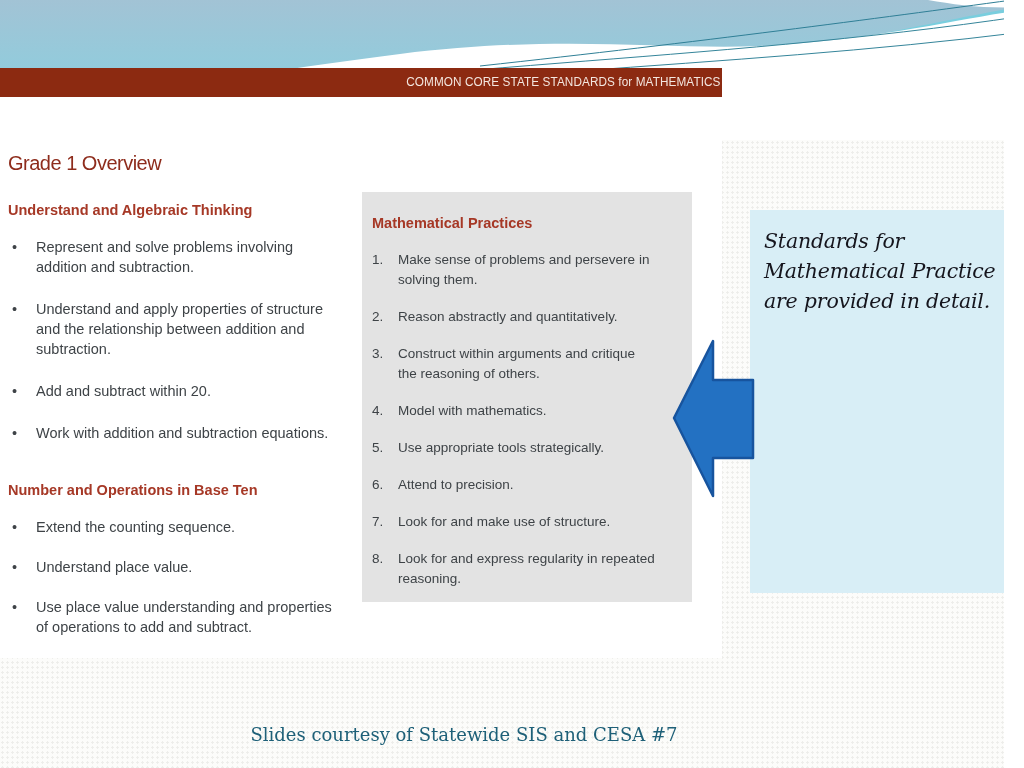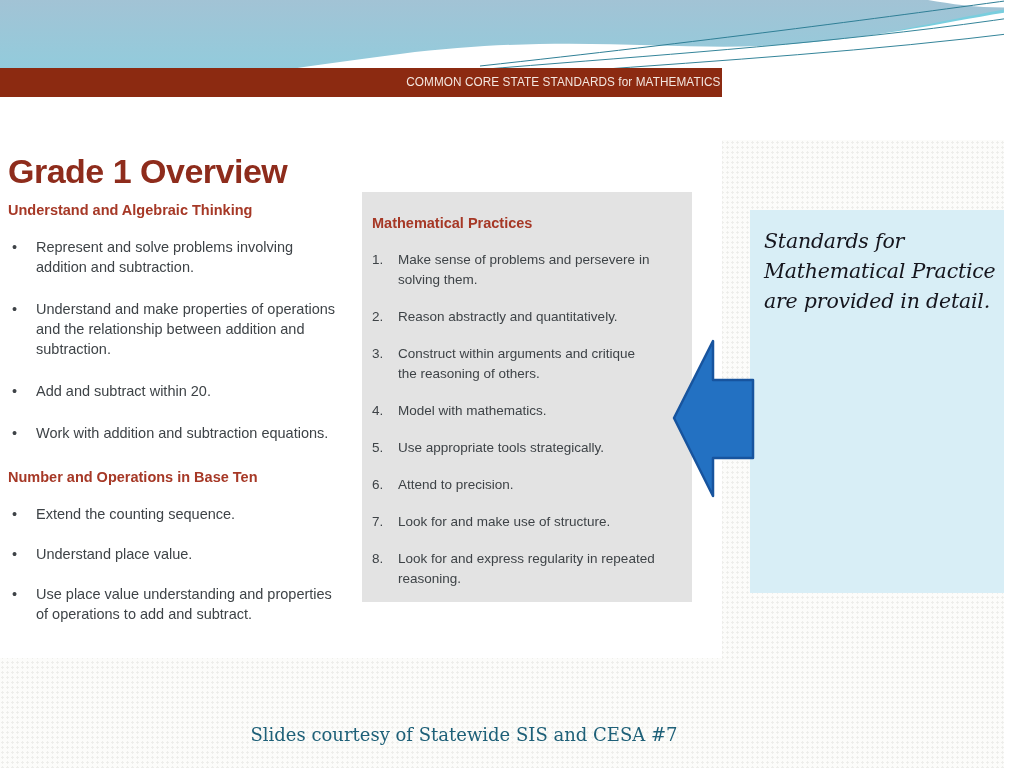--- a/index.html
+++ b/index.html
@@ -21,29 +21,29 @@
     position:absolute; left:0; top:0; width:722px; height:29px;
     background:var(--banner_bg,#8c2a11); text-align:right;
   }
   .banner span {
     display:inline-block; color:#f3e6df; font-size:12.5px; line-height:29px;
     transform:scaleX(0.94); transform-origin:right center; padding-right:2px;
     letter-spacing:0.1px;
   }
   .doc-title {
     position:absolute; left:8px; top:84px; margin:0;
-    font-size:34px; font-weight:bold; letter-spacing:-0.5px;
+    font-size:20px; font-weight:normal; letter-spacing:-0.5px;
     color:var(--title_color,#8e2c1c);
   }
   .leftcol { position:absolute; left:8px; top:133px; width:352px; }
   .sec-heading {
     margin:0 0 17px 0; font-size:14.5px; font-weight:bold; line-height:19px;
     color:var(--heading_color,#a63826);
   }
-  .sec-heading.second { margin-top:25px; }
+  .sec-heading.second { margin-top:38px; }
   .bullet-item { display:flex; margin-bottom:22px; color:var(--body_color,#3e4347); }
   .nbt .bullet-item { margin-bottom:20px; }
   .bullet-item .marker { width:24px; flex:0 0 24px; font-size:14.5px; line-height:20px; padding-left:4px; }
   .bullet-item .btext { font-size:14.5px; line-height:20px; }
   .prewrap { white-space:pre-line; }
 
   .graybox {
     position:absolute; left:362px; top:124px; width:330px; height:410px;
     background:var(--graybox_bg,#e3e3e3); box-sizing:border-box;
     padding:22px 4px 0 10px;
@@ -103,21 +103,21 @@
     <div class="leftcol">
       <h2 class="sec-heading">Understand and Algebraic Thinking</h2>
 
       <div class="bullet-item">
         <span class="marker">•</span>
         <span class="btext prewrap">Represent and solve problems involving
 addition and subtraction.</span>
       </div>
       <div class="bullet-item">
         <span class="marker">•</span>
-        <span class="btext prewrap">Understand and make properties of operations
+        <span class="btext prewrap">Understand and apply properties of structure
 and the relationship between addition and
 subtraction.</span>
       </div>
       <div class="bullet-item">
         <span class="marker">•</span>
         <span class="btext prewrap">Add and subtract within 20.</span>
       </div>
       <div class="bullet-item">
         <span class="marker">•</span>
         <span class="btext prewrap">Work with addition and subtraction equations.</span>

